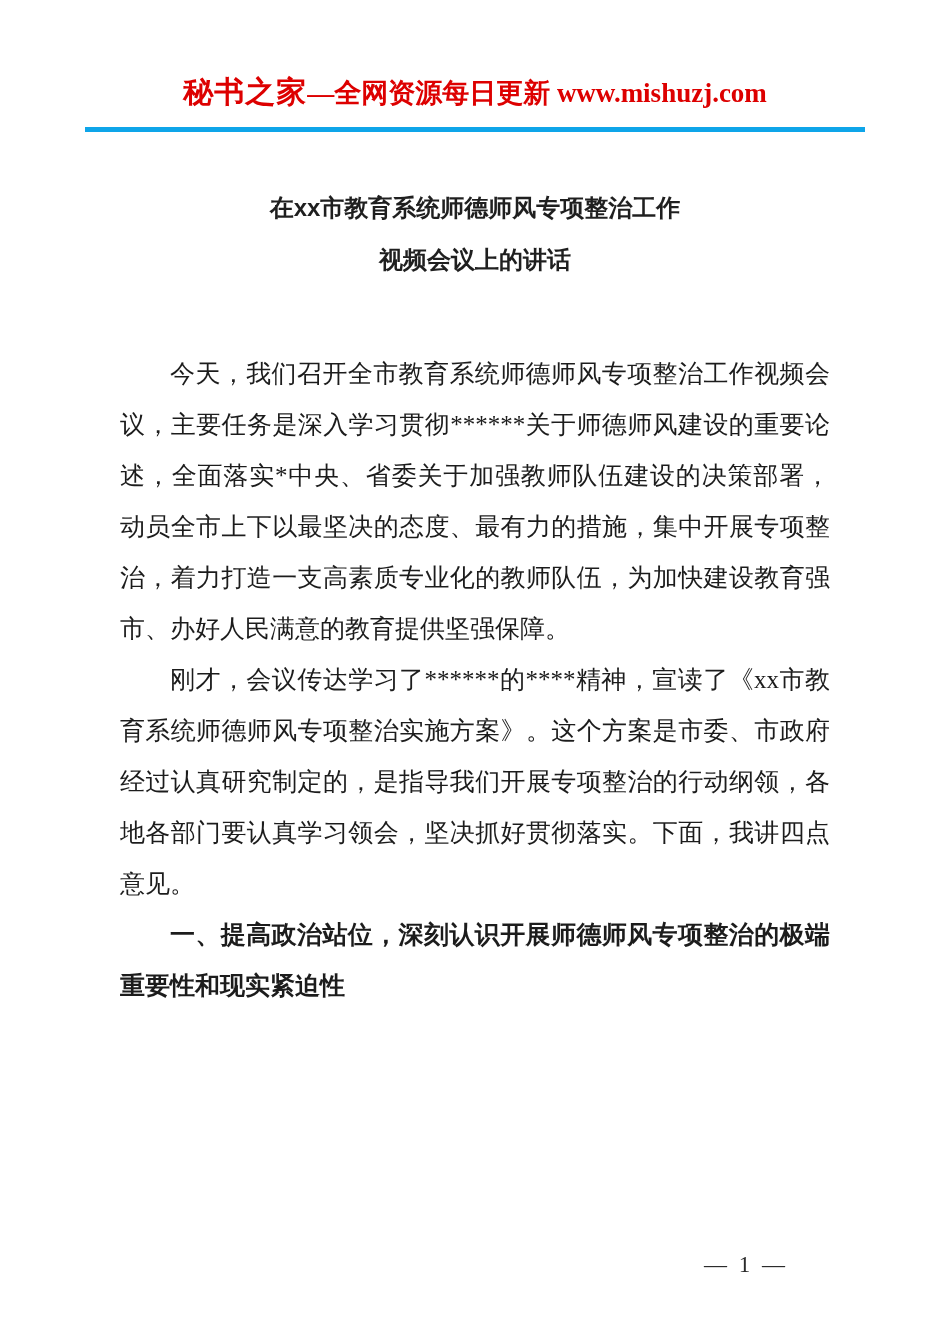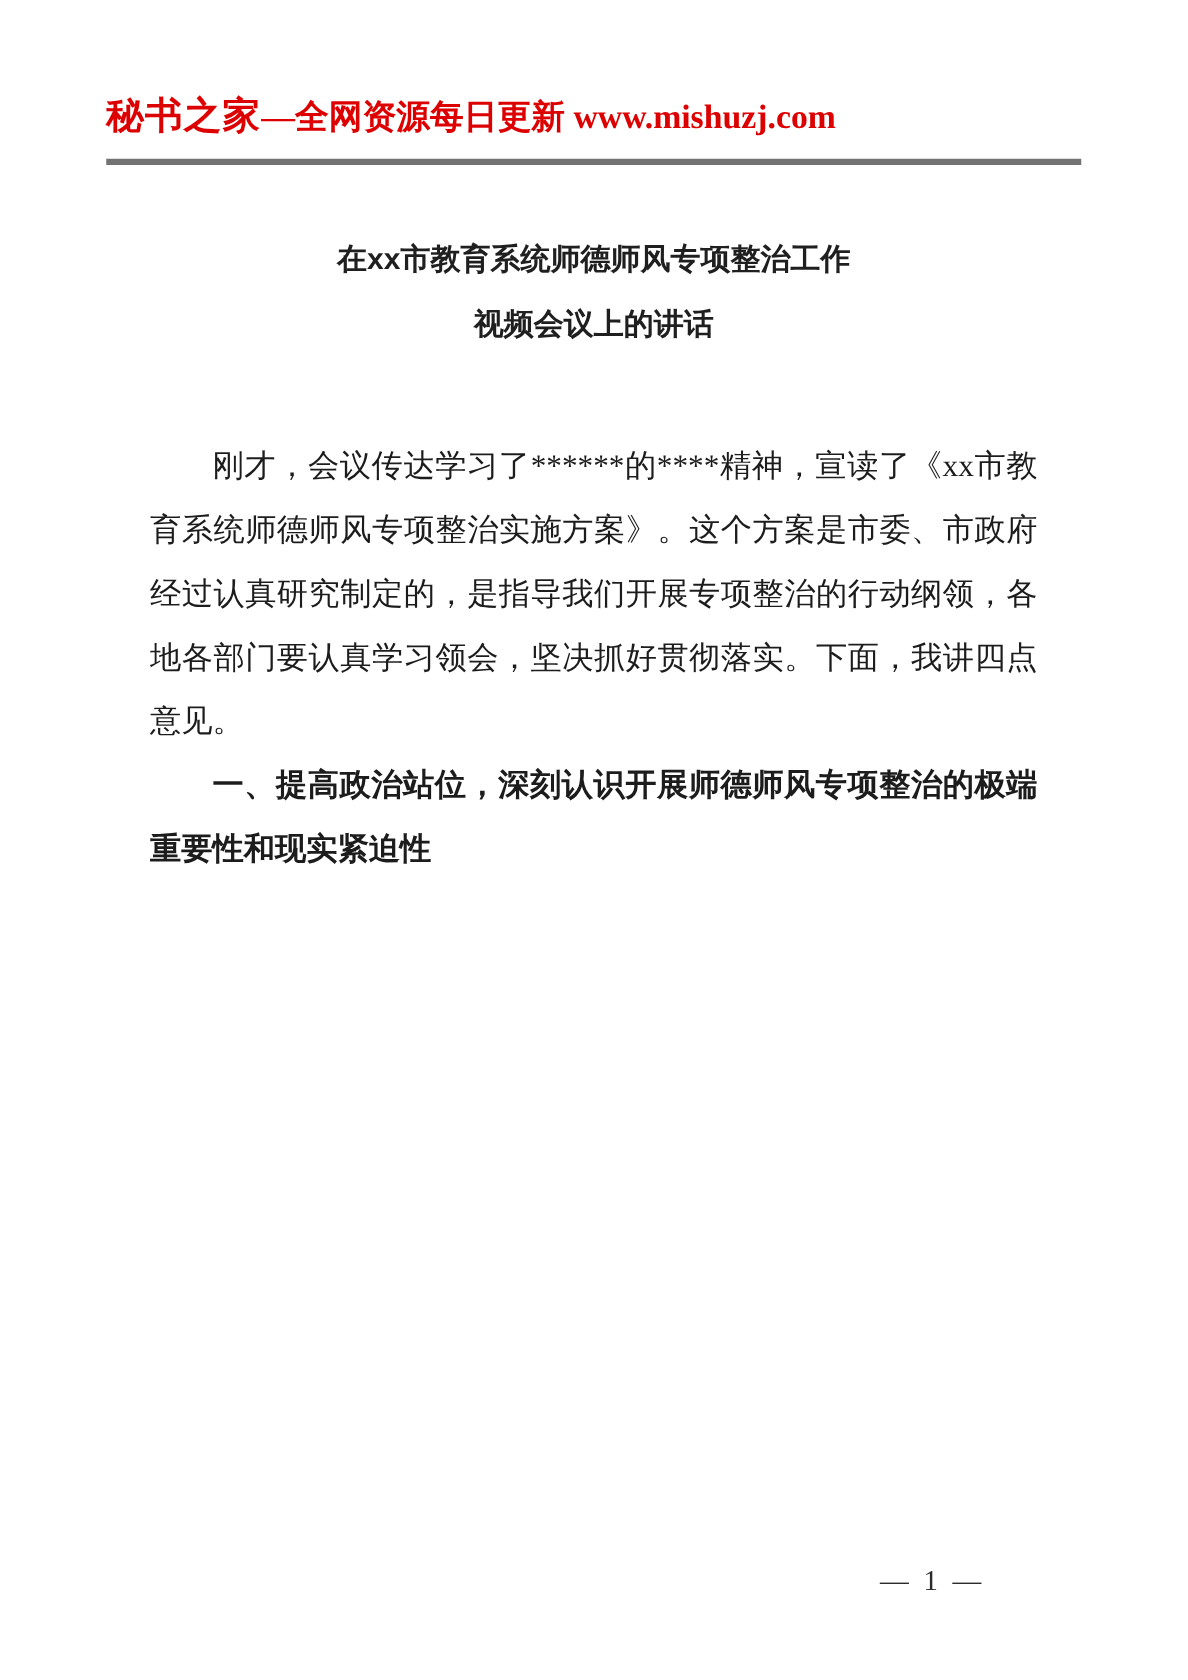--- a/index.html
+++ b/index.html
@@ -16,22 +16,23 @@
   .page {
     width: 950px;
     height: 1344px;
     padding: 72px 120px 0 120px;
     position: relative;
   }
   
   .masthead {
     width: 780px;
     margin: 0 auto;
+    text-align: center;
     padding-bottom: 14px;
-    border-bottom: 5px solid #737373;
+    border-bottom: 5px solid #0ea5e9;
     color: #dd0000;
     font-size: 27px;
     font-weight: bold;
     white-space: nowrap;
     position: relative;
     left: -35px; 
     font-family: "Liberation Serif", "DejaVu Serif", serif;
   }
   .masthead .brand {
     font-size: 30px;
@@ -92,19 +93,20 @@
   <div class="masthead">
     <span class="brand">秘书之家</span><span class="tagline">—全网资源每日更新 </span><span class="url">www.mishuzj.com</span>
   </div>
 
   <div class="doc-title">
     <div>在xx市教育系统师德师风专项整治工作</div>
     <div>视频会议上的讲话</div>
   </div>
 
   <div class="body-text">
+    <p class="para">今天，我们召开全市教育系统师德师风专项整治工作视频会议，主要任务是深入学习贯彻******关于师德师风建设的重要论述，全面落实*中央、省委关于加强教师队伍建设的决策部署，动员全市上下以最坚决的态度、最有力的措施，集中开展专项整治，着力打造一支高素质专业化的教师队伍，为加快建设教育强市、办好人民满意的教育提供坚强保障。</p>
     <p class="para">刚才，会议传达学习了******的****精神，宣读了《xx市教育系统师德师风专项整治实施方案》。这个方案是市委、市政府经过认真研究制定的，是指导我们开展专项整治的行动纲领，各地各部门要认真学习领会，坚决抓好贯彻落实。下面，我讲四点意见。</p>
     <p class="section-heading">一、提高政治站位，深刻认识开展师德师风专项整治的极端重要性和现实紧迫性</p>
   </div>
 
   <div class="page-number">— 1 —</div>
 
 </div>
 
 </body></html>

